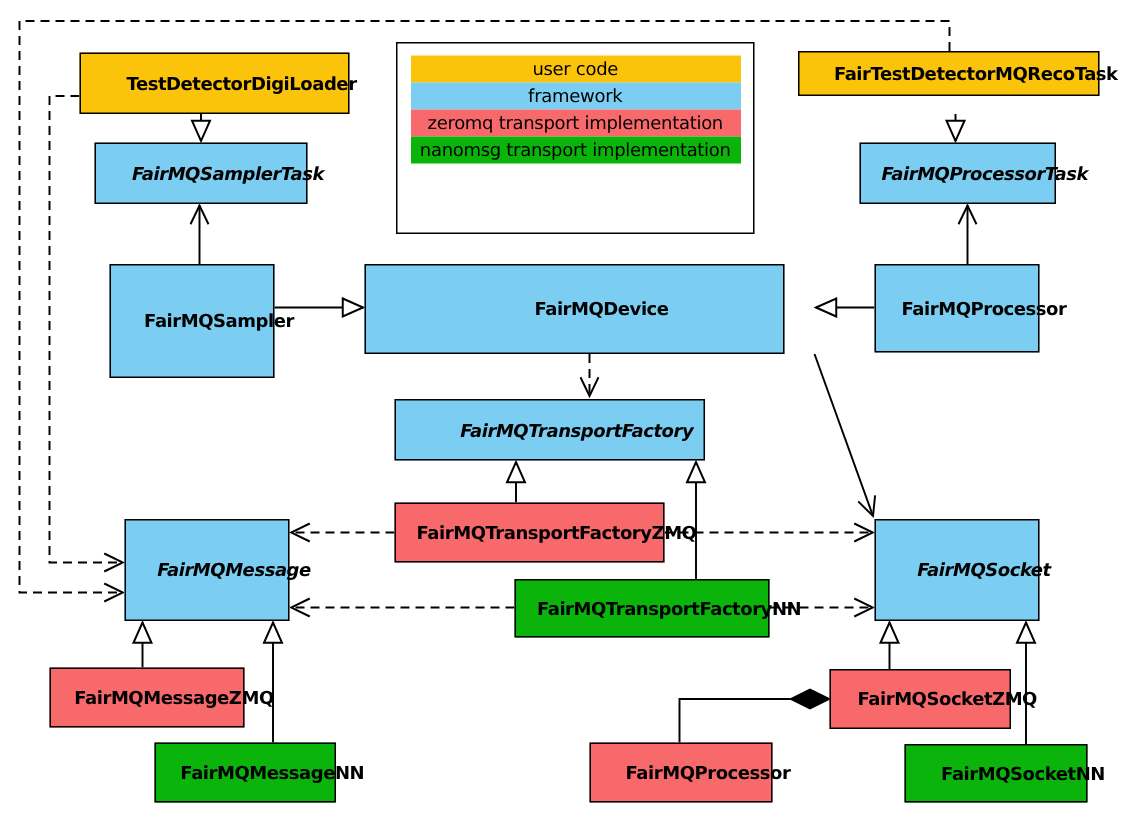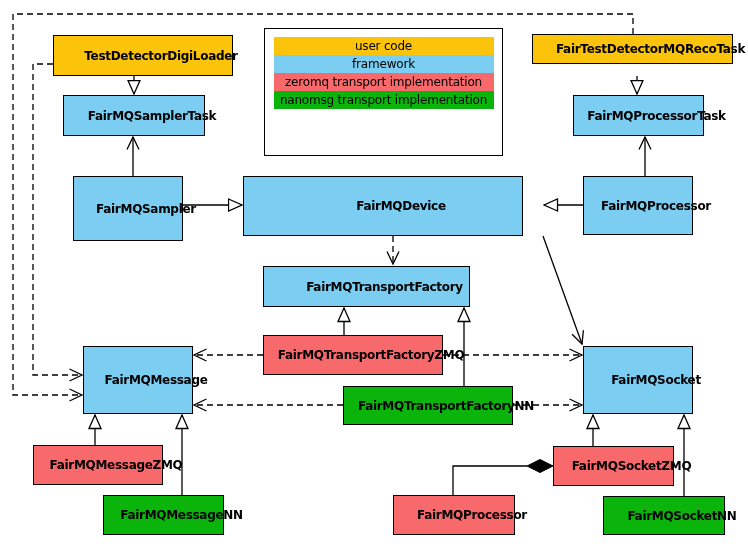--- a/index.html
+++ b/index.html
@@ -6,21 +6,21 @@
   .canvas{
     position:relative;width:748px;height:549px;background:#ffffff;
     font-family:"DejaVu Sans","Liberation Sans",sans-serif;overflow:hidden;
   }
   .edges{position:absolute;left:0;top:0;width:748px;height:549px;}
   .node{
     position:absolute;box-sizing:border-box;border:1.4px solid #000;
     display:flex;align-items:center;justify-content:center;text-align:center;
     font-weight:bold;font-size:12px;letter-spacing:-0.3px;color:#000;white-space:nowrap;padding-left:36px;
   }
-  .abstract{}
+  .abstract{font-style:italic;}
   .c-user{background:#FCC30B;}
   .c-fw{background:#7BCDF1;}
   .c-zmq{background:#F8696B;}
   .c-nn{background:#0BB40B;}
   .legend{
     position:absolute;left:264px;top:28px;width:239px;height:128px;box-sizing:border-box;
     border:1.6px solid #000;background:#fff;display:flex;flex-direction:column;
     align-items:center;justify-content:flex-start;padding-top:8px;
   }
   .lg-bar{
@@ -86,21 +86,21 @@
   </div>
 
   <div class="node c-user" style="left:53px;top:35px;width:180px;height:41px">TestDetectorDigiLoader</div>
 
   <div class="node c-user" style="left:532px;top:34px;width:201px;height:30px">FairTestDetectorMQRecoTask</div>
 
   <div class="node c-fw abstract" style="left:63px;top:95px;width:142px;height:41px">FairMQSamplerTask</div>
 
   <div class="node c-fw abstract" style="left:573px;top:95px;width:131px;height:41px">FairMQProcessorTask</div>
 
-  <div class="node c-fw" style="left:73px;top:176px;width:110px;height:65px">FairMQSampler</div>
+  <div class="node c-fw" style="left:73px;top:176px;width:110px;height:76px">FairMQSampler</div>
 
   <div class="node c-fw" style="left:243px;top:176px;width:280px;height:60px">FairMQDevice</div>
 
   <div class="node c-fw" style="left:583px;top:176px;width:110px;height:59px">FairMQProcessor</div>
 
   <div class="node c-fw abstract" style="left:263px;top:266px;width:207px;height:41px">FairMQTransportFactory</div>
 
   <div class="node c-zmq" style="left:263px;top:335px;width:180px;height:40px">FairMQTransportFactoryZMQ</div>
 
   <div class="node c-fw abstract" style="left:83px;top:346px;width:110px;height:68px">FairMQMessage</div>

